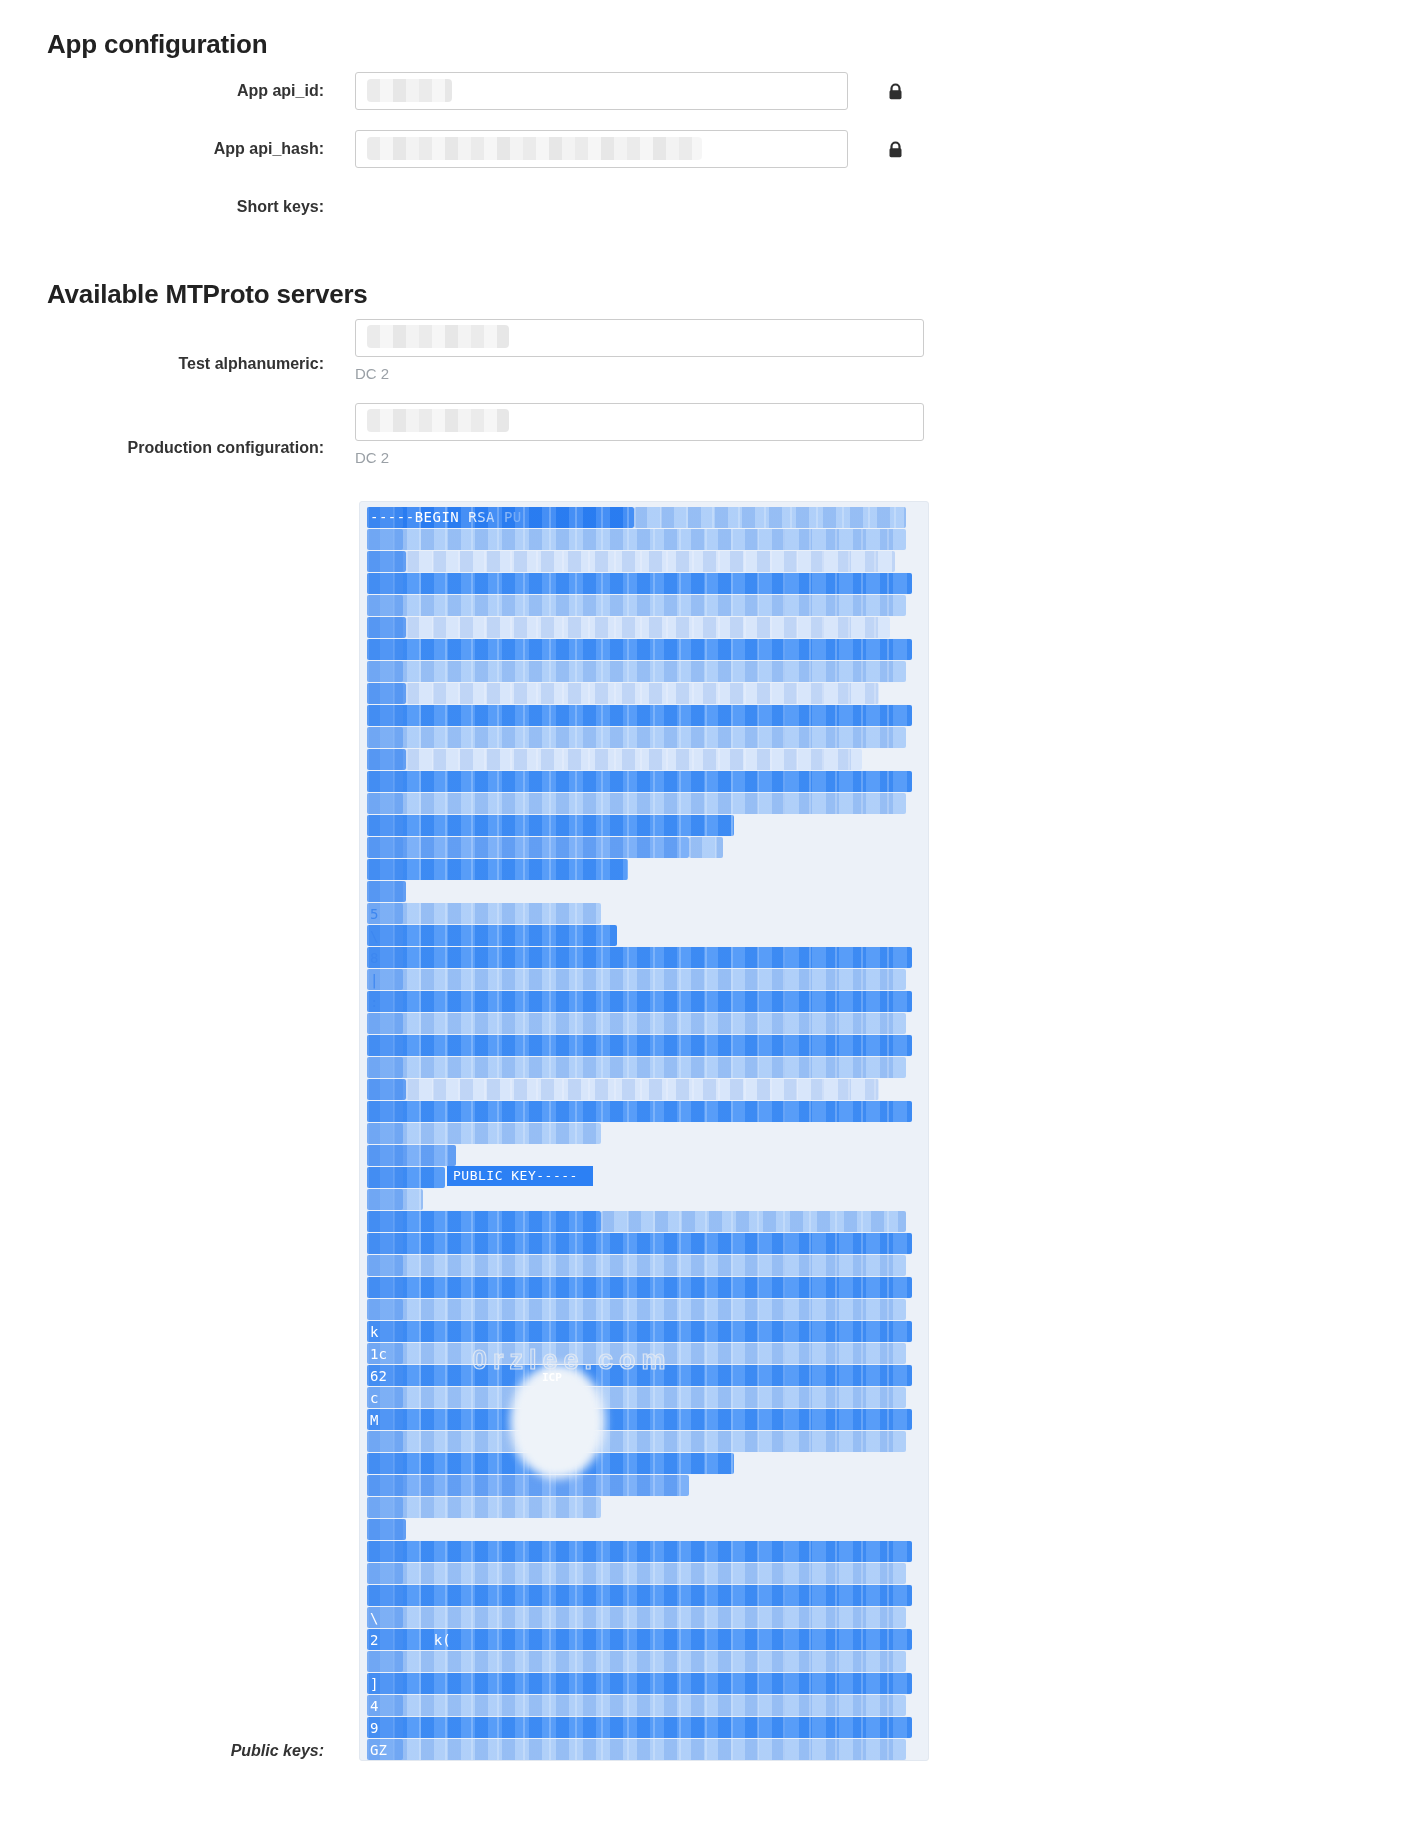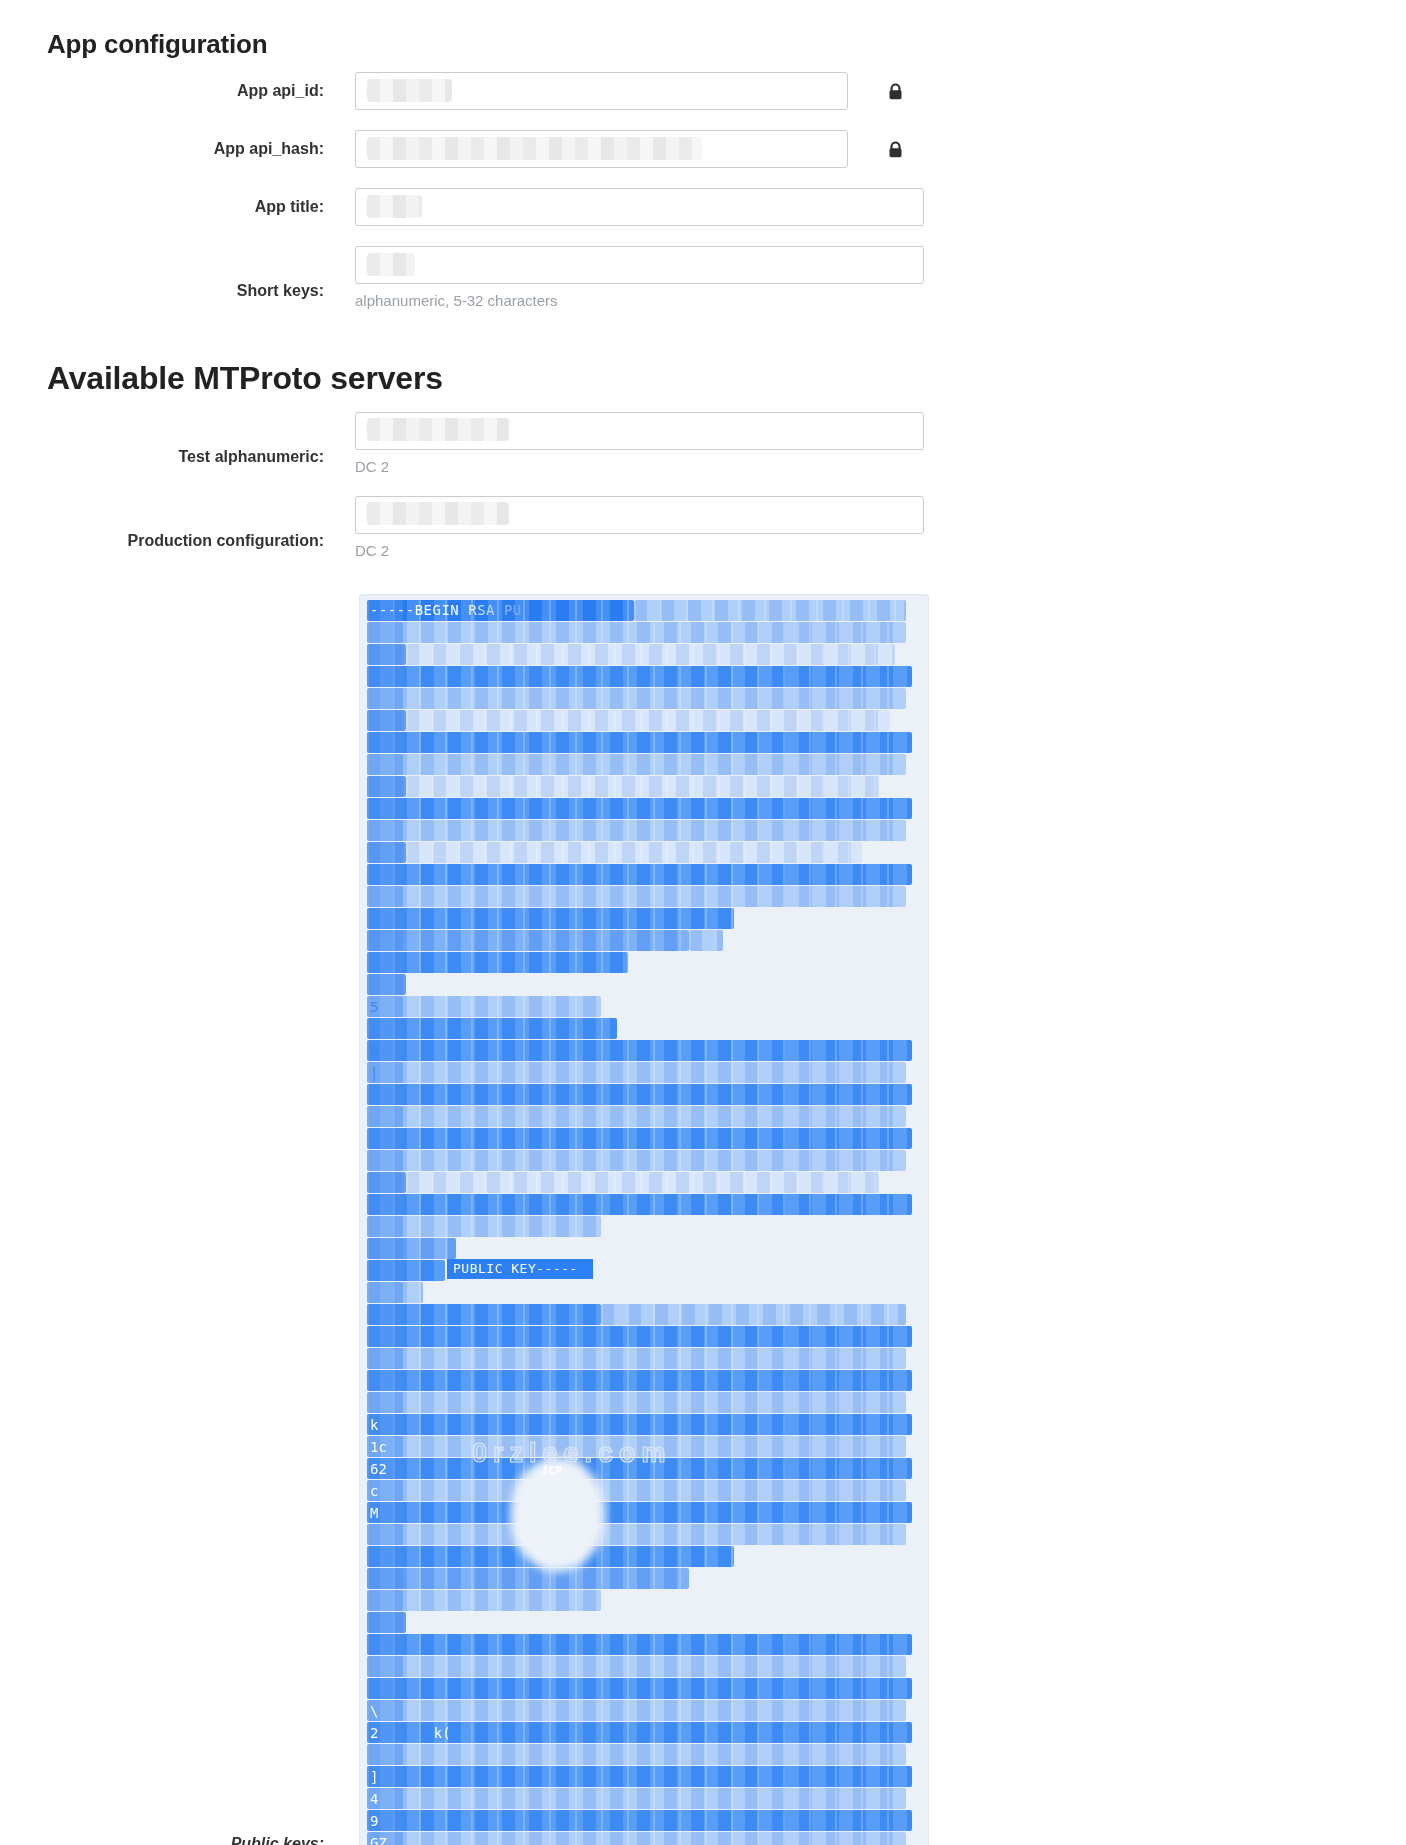--- a/index.html
+++ b/index.html
@@ -7,21 +7,21 @@
   .page{
     position:relative;width:1406px;height:1845px;overflow:hidden;
     box-sizing:border-box;padding:14px 0 0 47px;
     font-family:"Liberation Sans",sans-serif;color:#333;background:#fff;
   }
   h1.sec{
     margin:16px 0 14px;font-size:26px;line-height:28px;font-weight:bold;
     color:#222;letter-spacing:-0.2px;
   }
   h2.sec{
-    margin:54px 0 20px;font-size:32px;line-height:28px;font-weight:bold;
+    margin:54px 0 11px;font-size:26px;line-height:28px;font-weight:bold;
     color:#222;letter-spacing:-0.2px;
   }
   .form-row{display:flex;align-items:flex-end;margin-bottom:20px;}
   .form-label{
     flex:0 0 308px;box-sizing:border-box;padding-right:31px;
     text-align:right;font-size:16px;font-weight:bold;color:#333;line-height:38px;
   }
   .form-row.align-top .form-label{line-height:20px;padding-top:8px;font-style:italic;}
   .field-col{display:flex;flex-direction:column;}
   .input-wrap{position:relative;}
@@ -130,39 +130,23 @@
         </div>
       </div>
       <span class="lock">
         <svg width="15" height="17" viewBox="0 0 15 17">
           <path d="M3.5 8V5.5a4 4 0 0 1 8 0V8" fill="none" stroke="#2f2f2f" stroke-width="2.2"></path>
           <rect x="1.5" y="7.2" width="12" height="9" rx="1.6" fill="#2f2f2f"></rect>
         </svg>
       </span>
     </div>
 
-    <div class="form-row">
-      <div class="form-label">App title:</div>
-      <div class="field-col">
-        <div class="input-wrap">
-          <input class="text-input w-std" type="text" readonly="" style="">
-          <div class="smudge sm-title"></div>
-        </div>
-      </div>
-    </div>
 
     <div class="form-row">
       <div class="form-label">Short keys:</div>
-      <div class="field-col">
-        <div class="input-wrap">
-          <input class="text-input w-std" type="text" readonly="" style="">
-          <div class="smudge sm-short"></div>
-        </div>
-        <div class="hint">alphanumeric, 5-32 characters</div>
-      </div>
     </div>
   </section>
 
   <section>
     <h2 class="sec">Available MTProto servers</h2>
 
     <div class="form-row">
       <div class="form-label">Test alphanumeric:</div>
       <div class="field-col">
         <div class="input-wrap">

